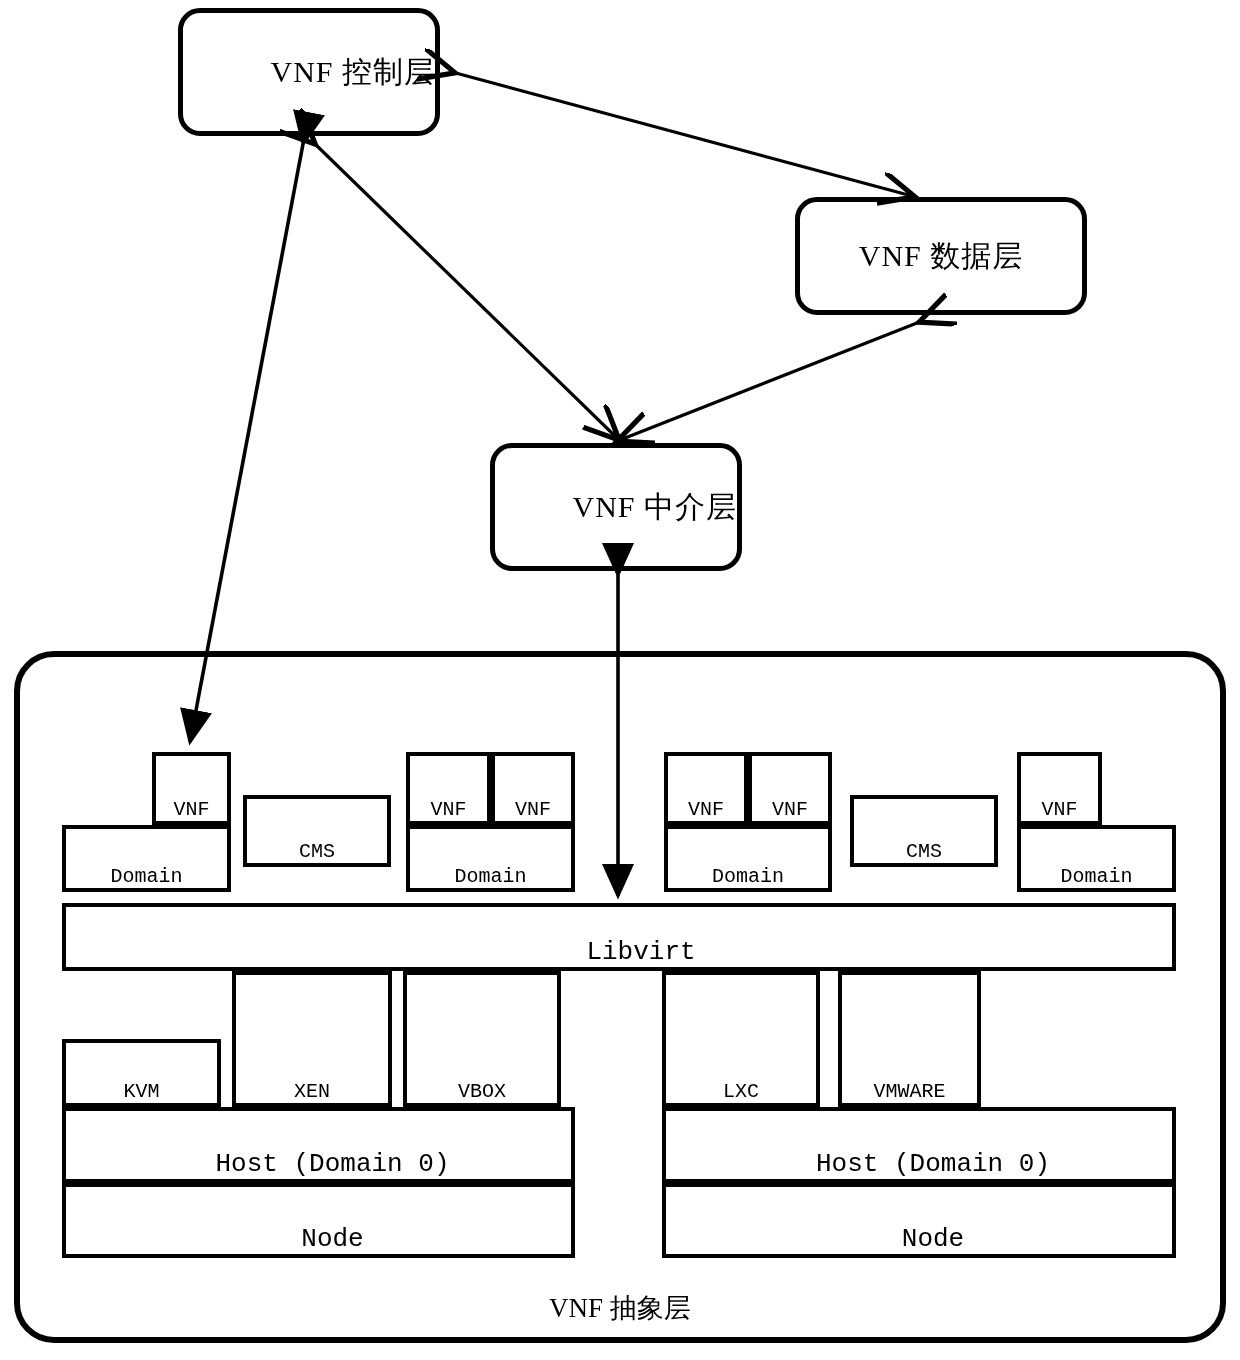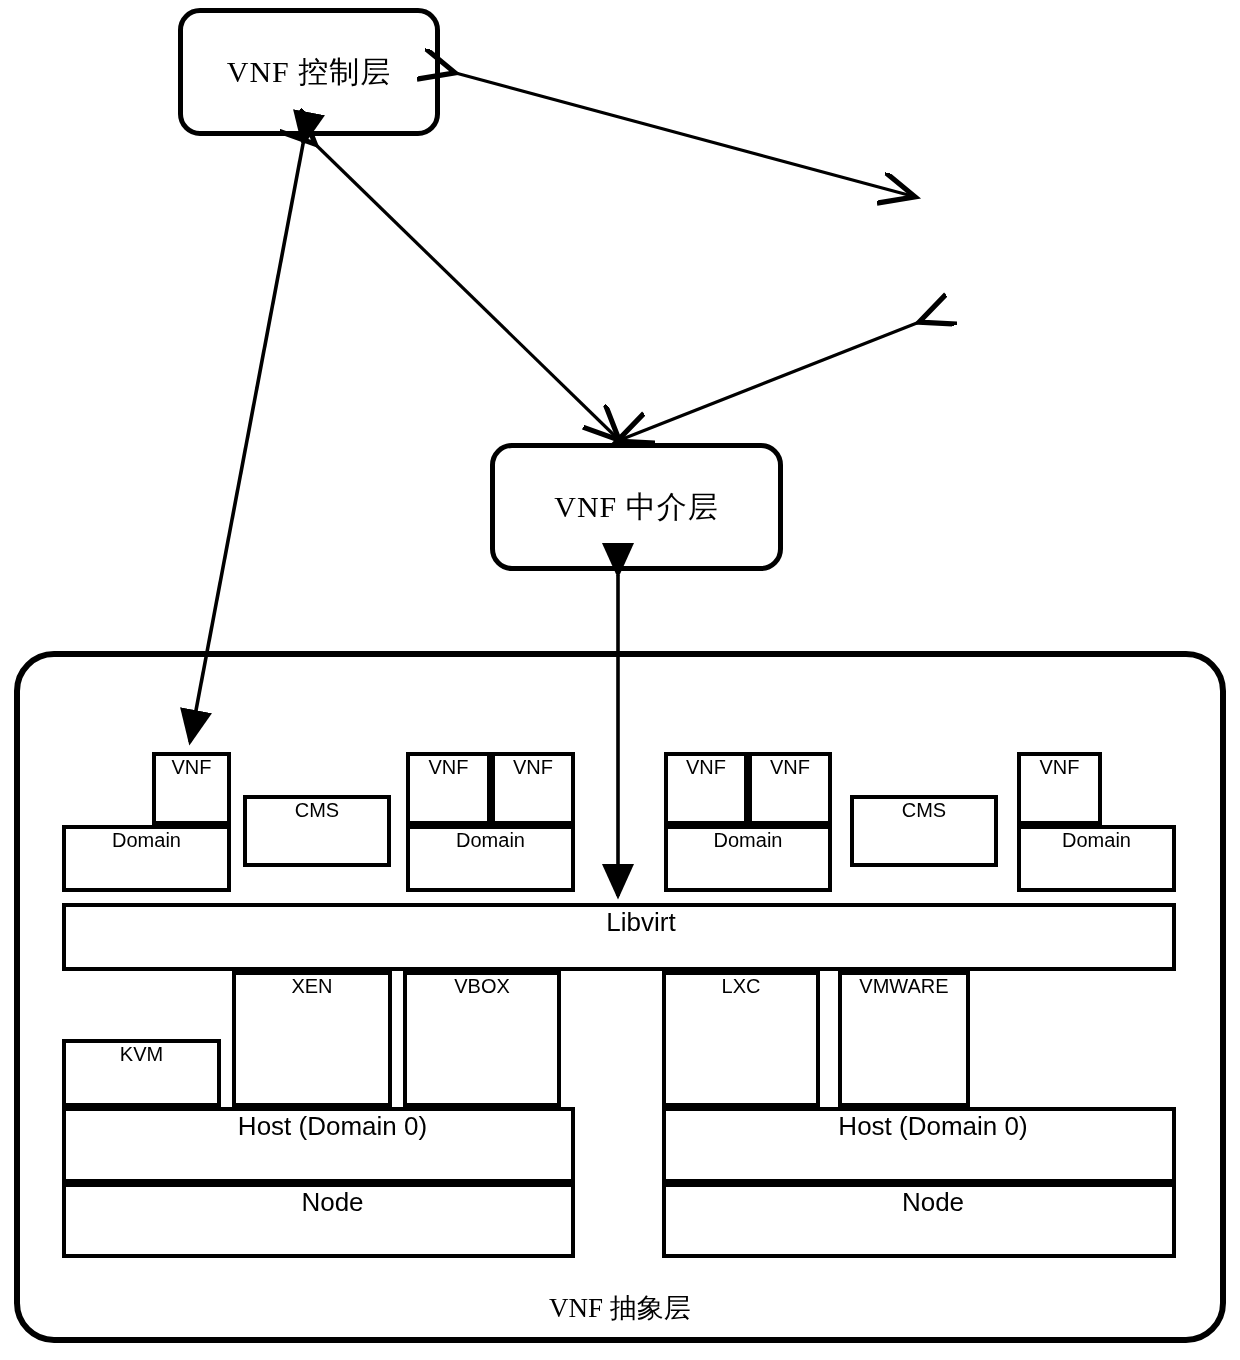--- a/index.html
+++ b/index.html
@@ -42,44 +42,47 @@
     z-index:7;
     margin-top:15px;
   }
 
   
   .rect{
     position:absolute;
     border:4px solid #000;
     background:#fff;
     box-sizing:border-box;
-    display:flex;align-items:flex-start;justify-content:center;
-    font-family:Liberation Sans, sans-serif;
+    display:flex;align-items:flex-end;justify-content:center;
+    font-family:Liberation Mono, monospace;
     font-size:20px;
     z-index:4;
   }
   .rect.wide-label{font-size:24px;padding-left:44px;}
   .rect.big-label{font-size:26px;padding-left:28px;}
 
   svg.overlay{
     position:absolute;left:0;top:0;width:1240px;height:1360px;
     z-index:8;pointer-events:none;
   }
 </style>
 </head>
 <body>
 
 <div id="stage">
 
-  <div class="rbox" style="left:178px;top:8px;width:262px;height:128px;">
+  <div class="rbox" style="left:178px;top:8px;width:262px;height:128px;justify-content:flex-end;">
     <span>VNF 控制层</span>
   </div>
 
+  <div class="rbox" style="left:795px;top:197px;width:292px;height:118px;">
+    <span>VNF 数据层</span>
+  </div>
 
-  <div class="rbox" style="left:490px;top:443px;width:293px;height:128px;">
+  <div class="rbox" style="left:490px;top:443px;width:252px;height:128px;justify-content:flex-end;">
     <span>VNF 中介层</span>
   </div>
 
   <div class="container-box" style="left:14px;top:651px;width:1212px;height:692px;"></div>
 
   <div class="container-label" style="left:14px;top:1275px;width:1212px;">VNF 抽象层</div>
 
   <div class="rect" style="left:152px;top:752px;width:79px;height:73px;">
     <span>VNF</span>
   </div>
@@ -132,21 +135,21 @@
   <div class="rect" style="left:232px;top:971px;width:160px;height:136px;">
     <span>XEN</span>
   </div>
   <div class="rect" style="left:403px;top:971px;width:158px;height:136px;">
     <span>VBOX</span>
   </div>
 
   <div class="rect" style="left:662px;top:971px;width:158px;height:136px;">
     <span>LXC</span>
   </div>
-  <div class="rect" style="left:838px;top:971px;width:132px;height:136px;">
+  <div class="rect" style="left:838px;top:971px;width:143px;height:136px;">
     <span>VMWARE</span>
   </div>
 
   <div class="rect big-label" style="left:62px;top:1107px;width:513px;height:76px;">
     <span>Host (Domain 0)</span>
   </div>
   <div class="rect big-label" style="left:662px;top:1107px;width:514px;height:76px;">
     <span>Host (Domain 0)</span>
   </div>
 

